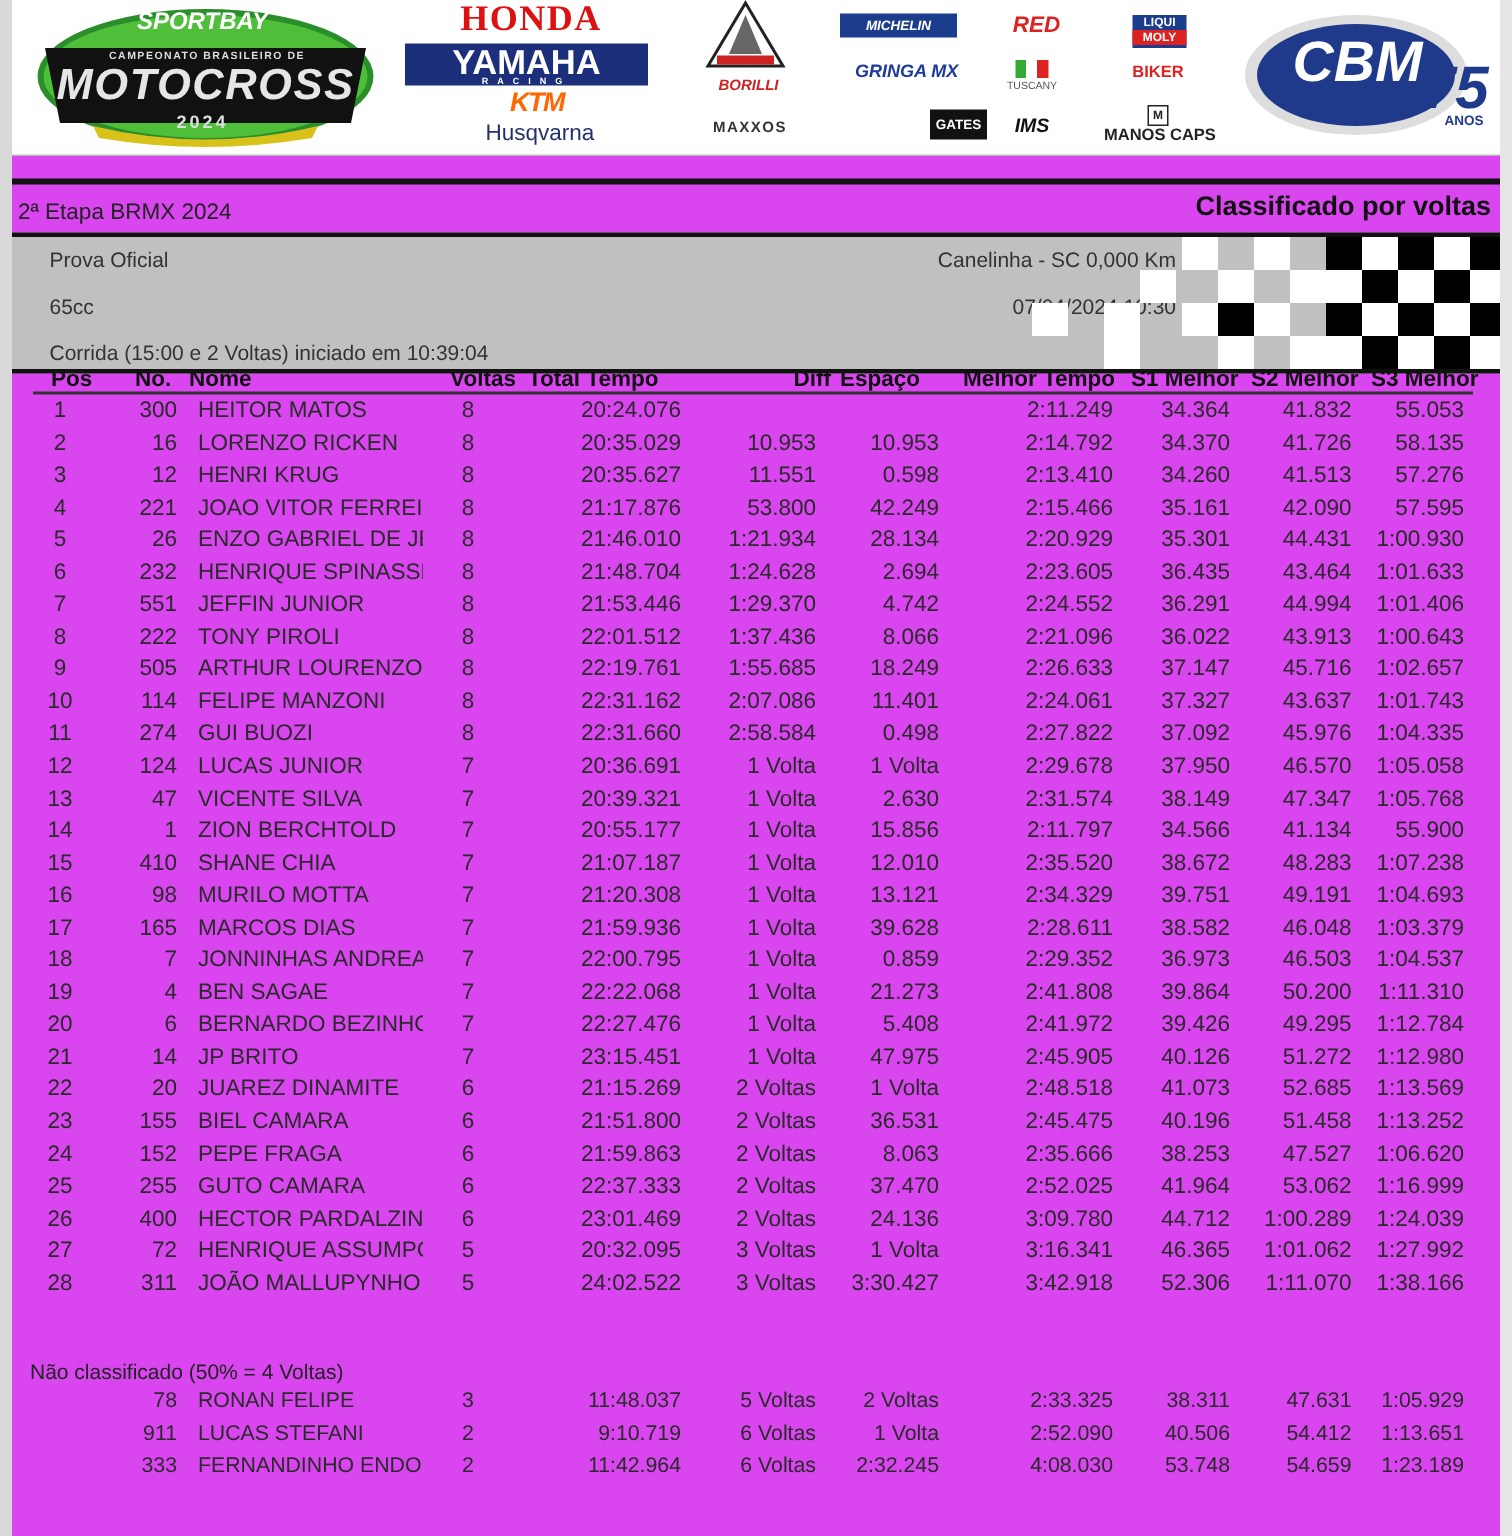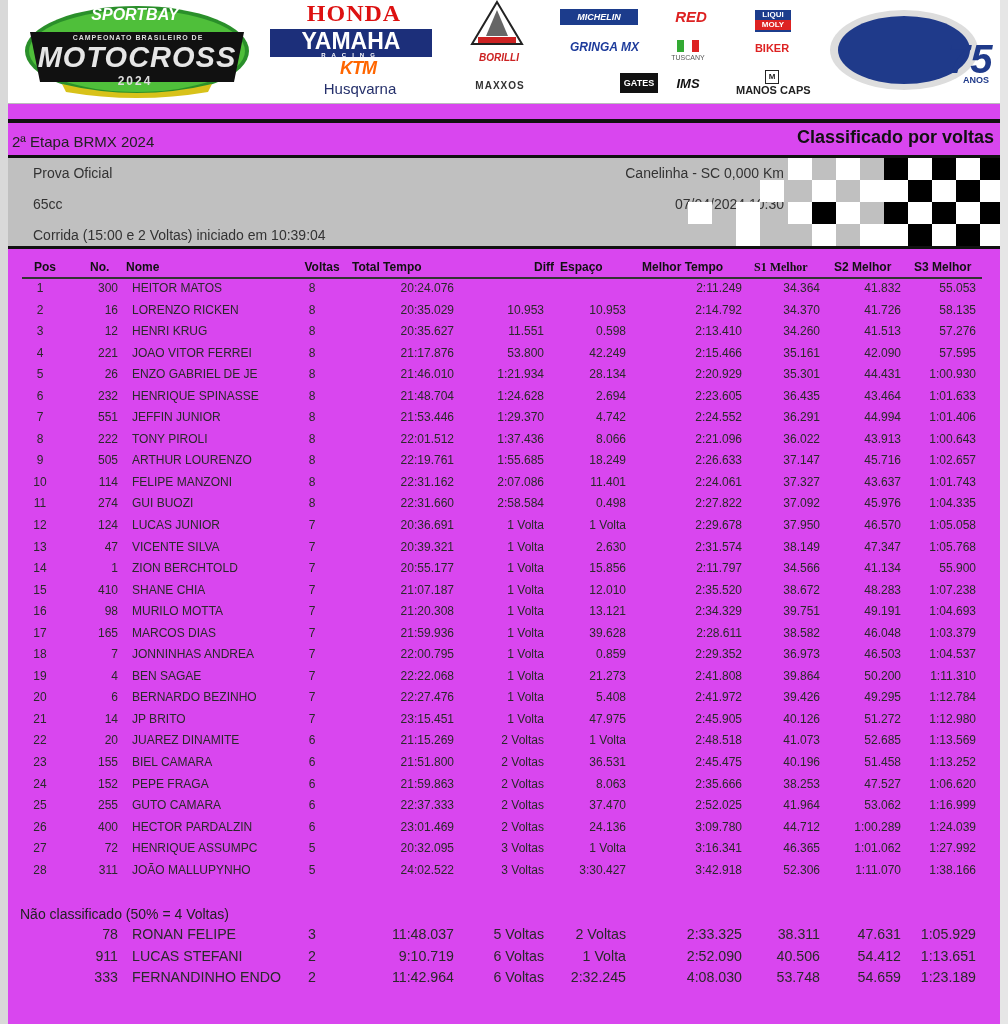--- a/index.html
+++ b/index.html
@@ -35,21 +35,21 @@
   
   .titlebar{position:absolute;left:0;top:119px;width:992px;height:34px;border-top:4px solid #111;}
   .title-left{position:absolute;left:4px;top:10px;font-size:15px;color:#222;}
   .title-right{position:absolute;right:6px;top:4px;font-size:18px;font-weight:bold;color:#111;}
   
   .infobox{position:absolute;left:0;top:155px;width:992px;height:88px;background:#c0c0c0;border-top:3px solid #111;border-bottom:3px solid #111;overflow:hidden;}
   .info-l{position:absolute;left:25px;font-size:14px;color:#333;}
   .info-r{position:absolute;right:216px;font-size:14px;color:#333;text-align:right;}
   .flag{position:absolute;left:680px;top:0;width:312px;height:88px;}
   
-  .results{position:absolute;left:14px;top:260px;width:960px;font-size:12px;color:#2a2a2a;}
+  .results{position:absolute;left:14px;top:244px;width:960px;font-size:15px;color:#2a2a2a;}
   .hdr{height:17px;border-bottom:2px solid #333;font-weight:bold;color:#111;position:relative;}
   .row{height:21.55px;position:relative;}
   .c{position:absolute;top:2px;white-space:nowrap;}
   .r{text-align:right;}
   .pos{left:0;width:36px;text-align:center;}
   .no{left:46px;width:50px;}
   .nome{left:110px;width:150px;overflow:hidden;}
   .voltas{left:265px;width:50px;text-align:center;}
   .total{left:328px;width:104px;}
   .diff{left:432px;width:90px;}
@@ -60,21 +60,21 @@
   .s3{left:884px;width:70px;}
   .hdr .c{top:0;}
   .hdr .pos{left:0;width:40px;text-align:left;padding-left:12px;}
   .hdr .no{left:68px;width:auto;}
   .hdr .nome{left:104px;}
   .hdr .voltas{left:268px;width:64px;}
   .hdr .total{left:330px;width:auto;text-align:left;}
   .hdr .diff{left:480px;width:52px;text-align:right;}
   .hdr .esp{left:538px;width:auto;text-align:left;}
   .hdr .melhor{left:620px;width:110px;text-align:left;overflow:hidden;}
-  .hdr .s1{left:732px;width:78px;text-align:left;overflow:hidden;font-family:Liberation Serif, serif;}
+  .hdr .s1{left:732px;width:78px;text-align:left;overflow:hidden;}
   .hdr .s2{left:812px;width:80px;text-align:left;overflow:hidden;}
   .hdr .s3{left:892px;width:80px;text-align:left;overflow:hidden;}
   .nc-label{position:absolute;left:12px;top:646px;font-size:14px;color:#222;}
   .nc{position:absolute;left:14px;top:664px;width:960px;font-size:14.2px;color:#2a2a2a;}
 </style>
 </head>
 <body>
 
 <div class="lborder"></div>
 <div class="rborder"></div>
@@ -115,20 +115,21 @@
         <div>LIQUI</div>
         <span>MOLY</span>
       </div>
     <div class="sp biker">BIKER</div>
     <div class="sp manos"><i>M</i><span>MANOS CAPS</span></div>
 
     <svg class="sp cbm" viewBox="0 0 168 90">
       <ellipse cx="76" cy="44" rx="74" ry="40" fill="#ddd"></ellipse>
       <ellipse cx="76" cy="44" rx="66" ry="34" fill="#1f3a8a"></ellipse>
     </svg>
+    <div class="sp" style="left:842px;top:20px;width:110px;font-size:38px;color:#fff;font-style:italic;line-height:44px;">CBM</div>
     <div class="sp" style="left:940px;top:37px;width:40px;font-size:40px;color:#1f3a8a;font-style:italic;">75</div>
     <div class="sp" style="left:950px;top:75px;width:36px;font-size:9px;color:#1f3a8a;">ANOS</div>
   </div>
 
   <div class="titlebar">
     <div class="title-left">2ª Etapa BRMX 2024</div>
     <div class="title-right">Classificado por voltas</div>
   </div>
 
   <div class="infobox">

